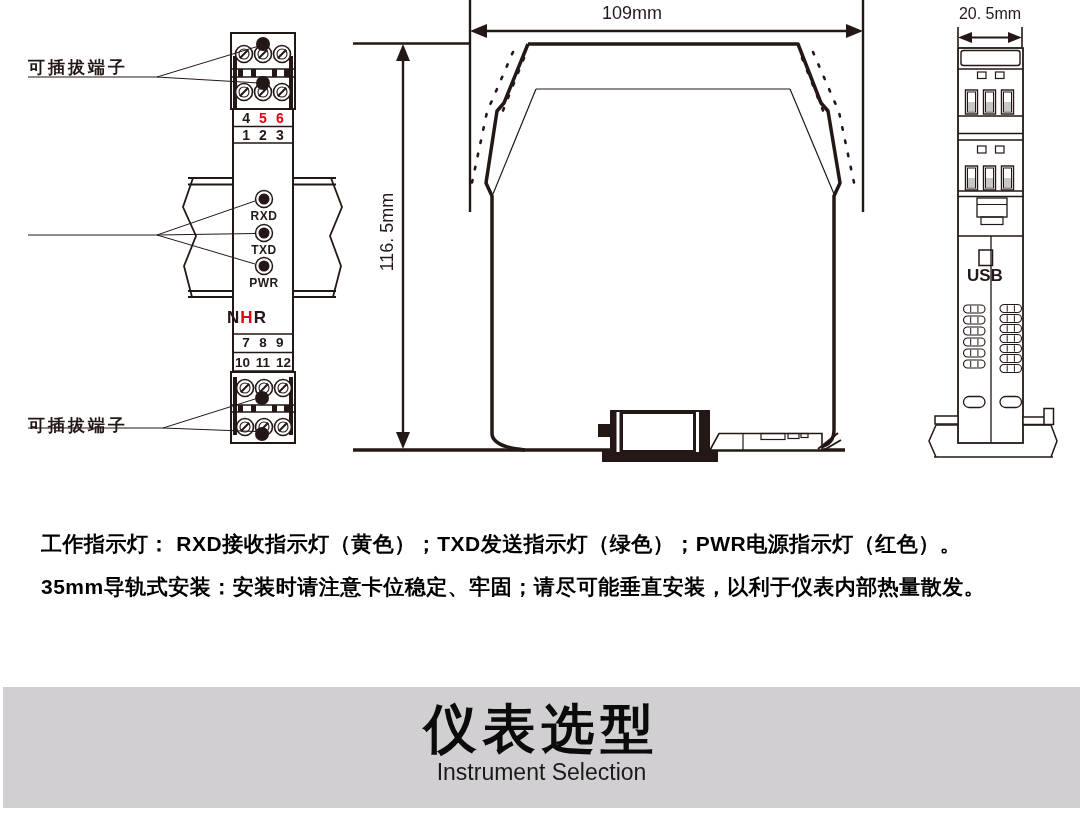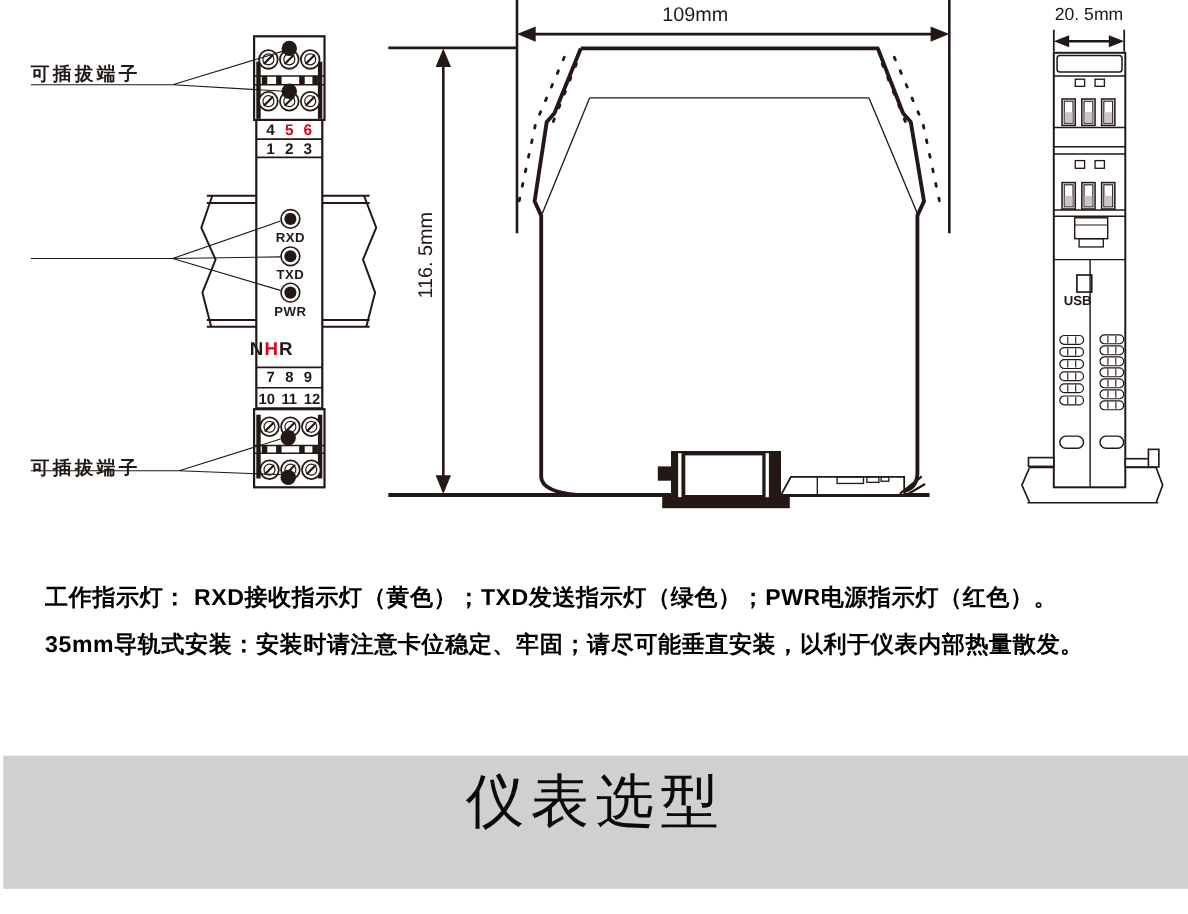--- a/index.html
+++ b/index.html
@@ -19,25 +19,25 @@
   .ind-block div{font-size:16px;font-weight:bold;letter-spacing:2px;line-height:21px;white-space:nowrap;}
   .numrow{display:flex;justify-content:space-evenly;font-weight:bold;font-size:14px;}
   .numrow .red{color:var(--red);}
   .numrow-sm{display:flex;justify-content:space-evenly;font-weight:bold;font-size:13.5px;}
   .ledlbl{width:36px;text-align:center;font-size:12px;font-weight:bold;letter-spacing:0.5px;}
   .logo{width:60px;text-align:center;font-size:17px;font-weight:900;letter-spacing:1px;}
   .logo .h{color:var(--red);}
   .dim{font-size:18px;white-space:nowrap;text-align:center;}
   .dim-sm{font-size:16px;white-space:nowrap;text-align:center;}
   .rot{transform:rotate(-90deg);}
-  .usb{font-size:12px;font-weight:bold;}
+  .usb{font-size:17px;font-weight:bold;}
   .notes{left:38px;top:532px;width:1030px;color:#000;}
   .notes p{margin:0 0 19px 3px;font-size:21px;font-weight:600;line-height:24px;letter-spacing:0.5px;}
   .banner{left:3px;top:687px;width:1077px;height:121px;background:var(--banner);text-align:center;}
-  .banner .title{font-size:53px;font-weight:normal;letter-spacing:6px;line-height:58px;margin-top:13px;color:#0b0b0b;}
+  .banner .title{font-size:53px;font-weight:bold;letter-spacing:6px;line-height:58px;margin-top:13px;color:#0b0b0b;}
   .banner .subtitle{font-size:23px;color:#1a1a1a;margin-top:1px;letter-spacing:0px;}
 </style>
 </head>
 <body>
 
 <div class="canvas">
 
   <svg class="abs" style="left:0;top:0" width="1080" height="500" viewBox="0 0 1080 500">
     <defs>
       <g id="screw">
@@ -283,15 +283,16 @@
   <div class="abs dim-sm" style="left:953px;top:5px;width:74px">20. 5mm</div>
   <div class="abs usb" style="left:967px;top:266px">USB</div>
 
   <div class="abs notes">
     <p>工作指示灯： RXD接收指示灯（黄色）；TXD发送指示灯（绿色）；PWR电源指示灯（红色）。</p>
     <p>35mm导轨式安装：安装时请注意卡位稳定、牢固；请尽可能垂直安装，以利于仪表内部热量散发。</p>
   </div>
 
   <div class="abs banner">
     <div class="title">仪表选型</div>
+    <div class="subtitle">Instrument Selection</div>
   </div>
 
 </div>
 
 </body></html>

